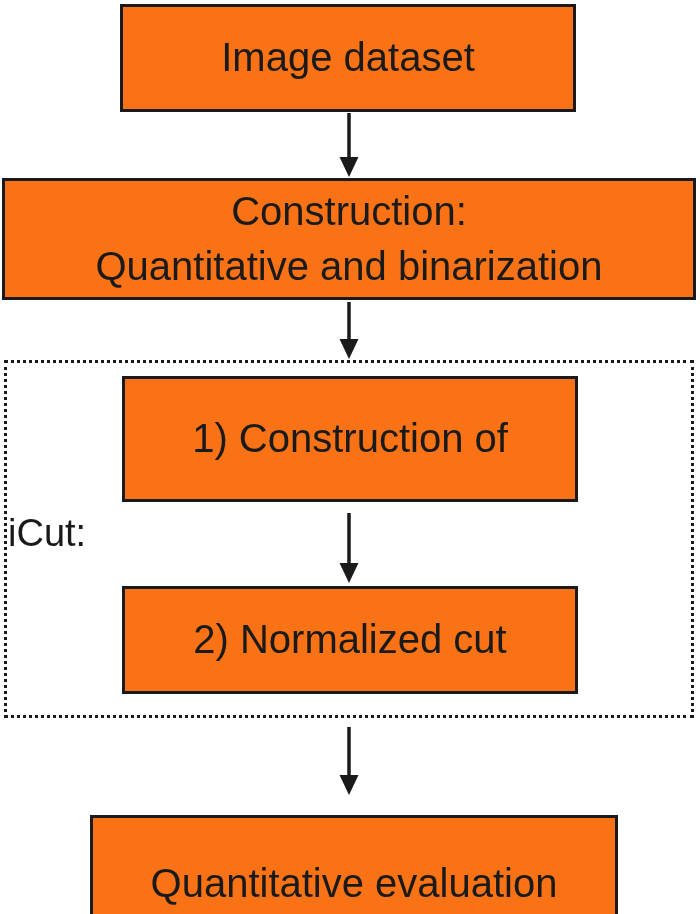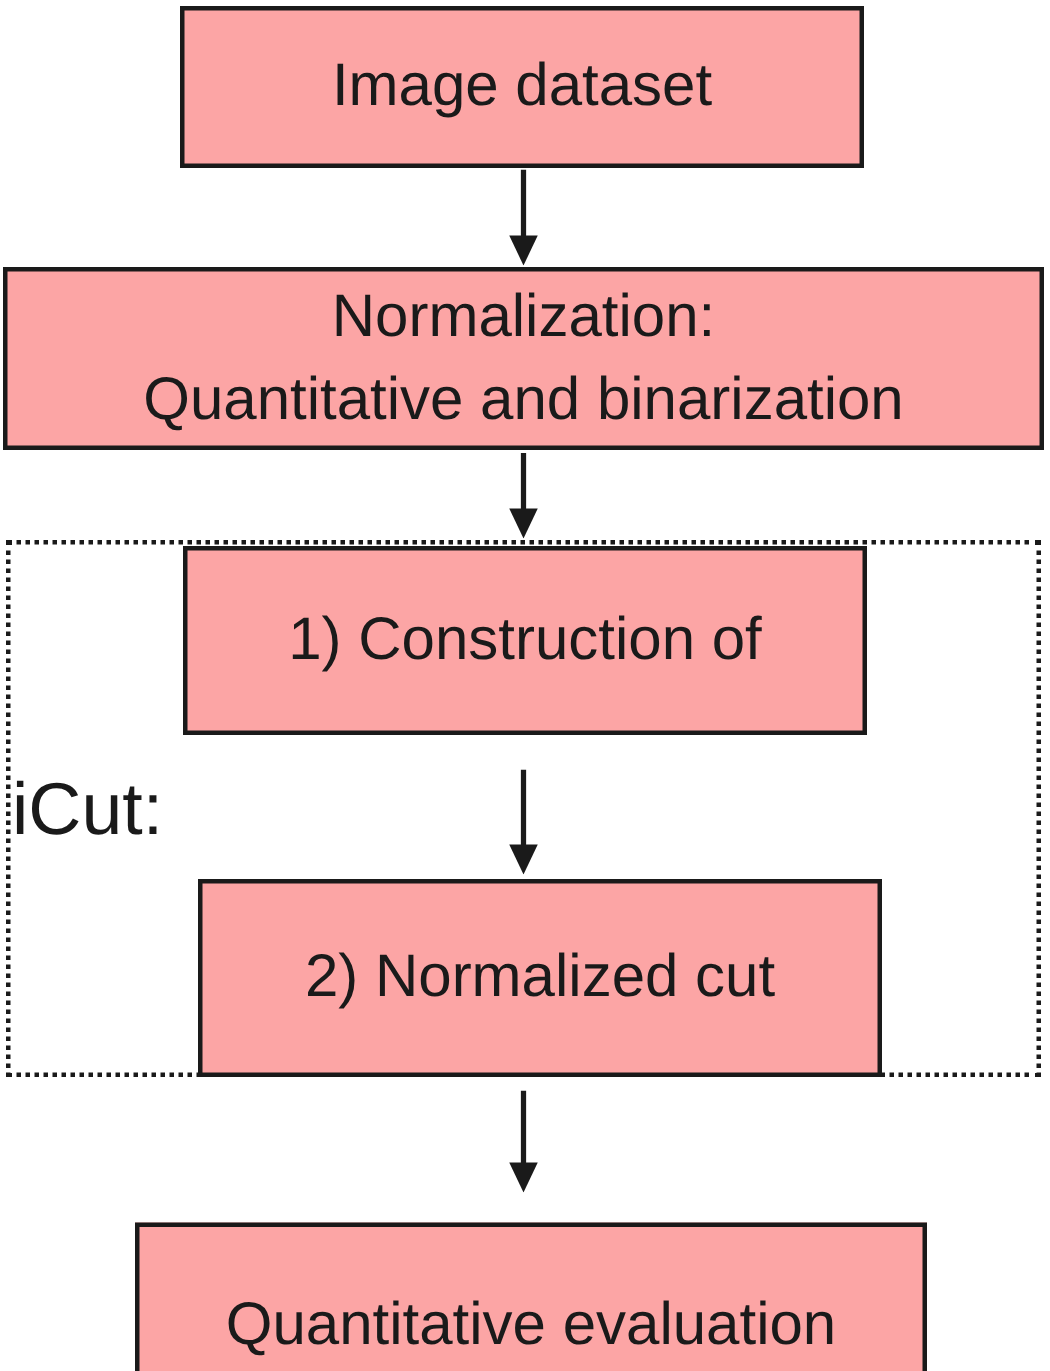--- a/index.html
+++ b/index.html
@@ -13,50 +13,50 @@
     height: 914px;
     background: #ffffff;
     font-family: "Liberation Sans", sans-serif;
     color: #1a1a1a;
     overflow: hidden;
   }
   .node {
     position: absolute;
     box-sizing: border-box;
     border: 3px solid #1a1a1a;
-    background: #fca5a5;
+    background: #f97316;
     display: flex;
     flex-direction: column;
     align-items: center;
     justify-content: center;
     text-align: center;
     font-size: 40px;
     line-height: 1.38;
     font-weight: 400;
   }
   .group-box {
     position: absolute;
     box-sizing: border-box;
     border: 3px dotted #1a1a1a;
     background: transparent;
   }
   .group-label {
     position: absolute;
-    font-size: 49px;
+    font-size: 38px;
     font-weight: 400;
   }
   .arrow {
     position: absolute;
     display: block;
   }
   .node-image-dataset   { left: 120px; top: 4px;   width: 456px; height: 108px; }
   .node-preprocessing   { left: 2px;   top: 178px; width: 694px; height: 122px; }
   .icut-group           { left: 4px;   top: 360px; width: 690px; height: 358px; }
-  .node-construction    { left: 122px; top: 364px; width: 456px; height: 126px; }
-  .node-normalized-cut  { left: 132px; top: 586px; width: 456px; height: 132px; }
+  .node-construction    { left: 122px; top: 376px; width: 456px; height: 126px; }
+  .node-normalized-cut  { left: 122px; top: 586px; width: 456px; height: 108px; }
   .node-quantitative    { left: 90px;  top: 815px; width: 528px; height: 138px; text-align: center; }
   .icut-label           { left: 8px;   top: 512px; }
   .arrow-1 { left: 334px; top: 113px; }
   .arrow-2 { left: 334px; top: 302px; }
   .arrow-3 { left: 334px; top: 513px; }
   .arrow-4 { left: 334px; top: 727px; }
 </style>
 </head>
 <body>
 
@@ -65,21 +65,21 @@
   <div class="node node-image-dataset">
     <span>Image dataset</span>
   </div>
 
   <svg class="arrow arrow-1" width="30" height="64" viewBox="0 0 30 64" aria-hidden="true">
     <line x1="15" y1="0" x2="15" y2="46" stroke="#1a1a1a" stroke-width="3.5"></line>
     <polygon points="5.5,44 24.5,44 15,64" fill="#1a1a1a"></polygon>
   </svg>
 
   <div class="node node-preprocessing">
-    <span>Normalization:</span>
+    <span>Construction:</span>
     <span>Quantitative and binarization</span>
   </div>
 
   <svg class="arrow arrow-2" width="30" height="57" viewBox="0 0 30 57" aria-hidden="true">
     <line x1="15" y1="0" x2="15" y2="39" stroke="#1a1a1a" stroke-width="3.5"></line>
     <polygon points="5.5,37 24.5,37 15,57" fill="#1a1a1a"></polygon>
   </svg>
 
   <div class="group-box icut-group"></div>
   <div class="group-label icut-label">iCut:</div>

